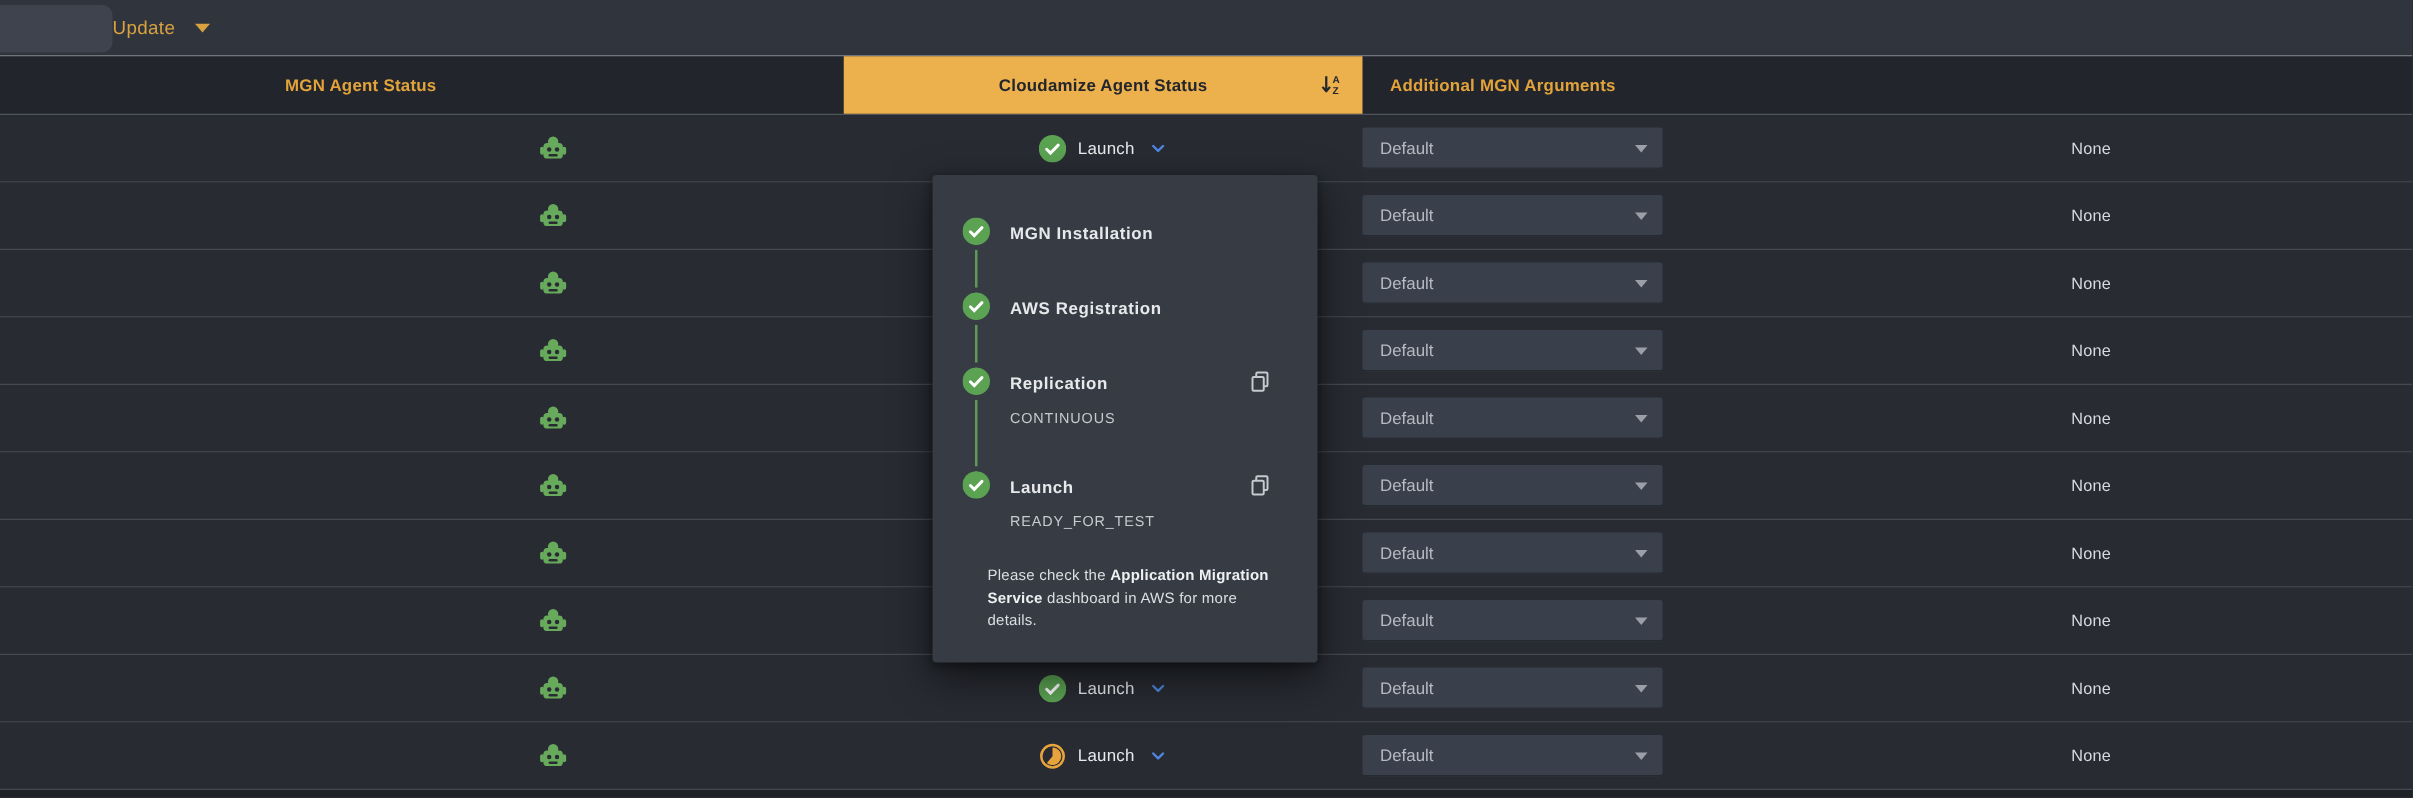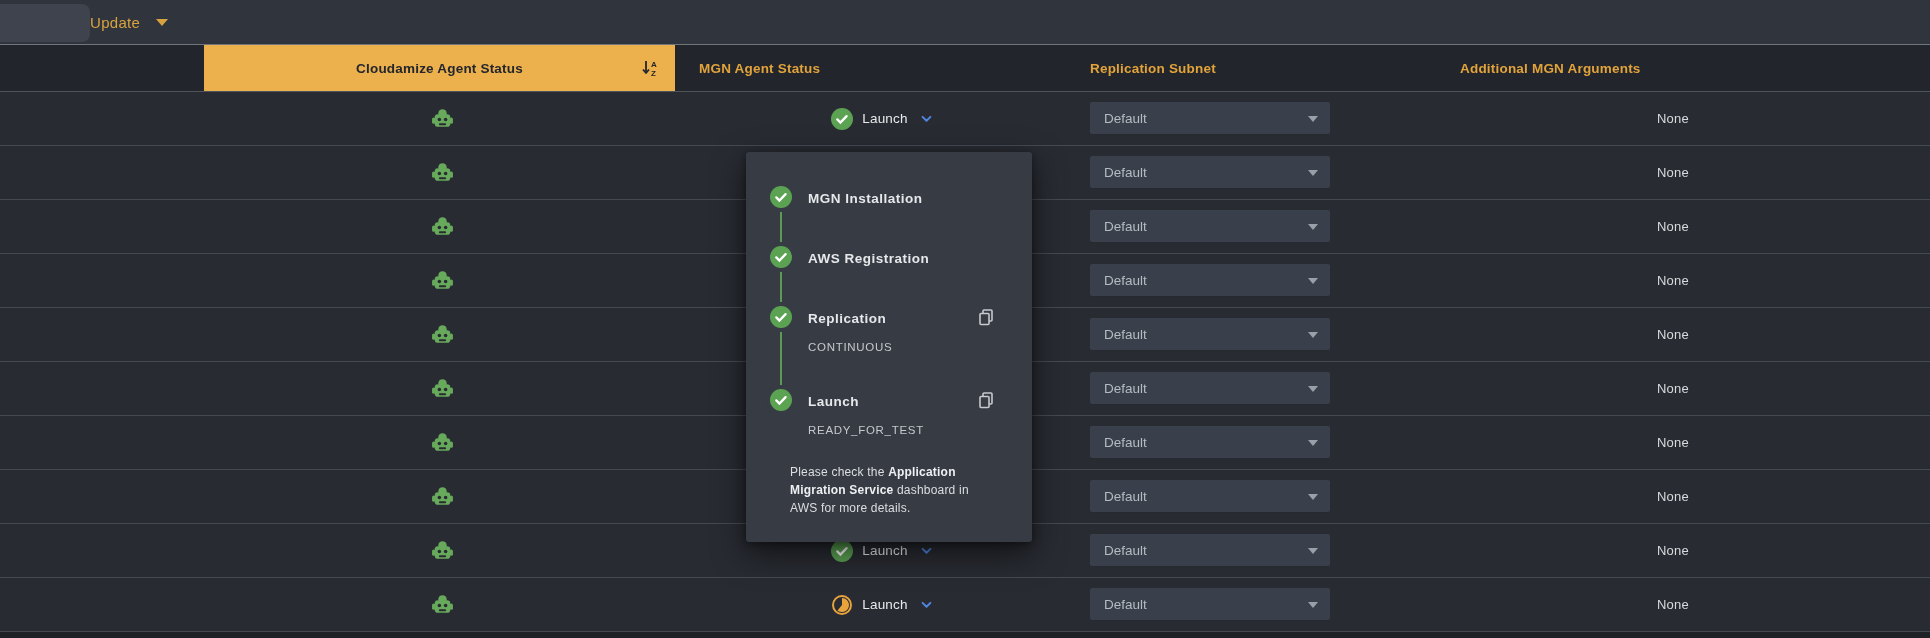--- a/index.html
+++ b/index.html
@@ -33,21 +33,21 @@
   .chev { margin-left:2px; display:inline-flex; }
   .select { width:240px; height:33px; background:#3a404b; border-radius:2px;
             display:flex; align-items:center; justify-content:space-between; padding:0 12px 0 14px;
             color:#b6bac1; font-size:13.5px; box-shadow:inset 0 -1px 0 rgba(0,0,0,.35); cursor:pointer; }
   .select-caret { width:0; height:0; border-left:5px solid transparent; border-right:5px solid transparent;
                   border-top:6px solid #9ba0a8; }
   .cell-args { padding-left:219px; color:#d8dadd; font-size:13px; letter-spacing:.2px; }
   .bottom-strip { height:6px; background:#1e2126; }
 
   
-  .popup { position:absolute; left:746px; top:152px; width:286px; height:390px; background:#363b44;
+  .popup { position:absolute; left:746px; top:140px; width:308px; height:390px; background:#363b44;
            border-radius:3px; z-index:5; padding-top:34px;
            box-shadow:0 12px 32px rgba(0,0,0,.55), 0 2px 8px rgba(0,0,0,.4); }
   .timeline { position:relative; }
   .timeline-line { position:absolute; left:34px; top:12px; width:2px; height:206px; background:#5c9a55; }
   .step { position:relative; margin-bottom:36px; }
   .step:last-child { margin-bottom:0; }
   .step-head { position:relative; min-height:24px; padding-left:62px; padding-right:66px;
                display:flex; align-items:center; }
   .step-circle { position:absolute; left:24px; top:0; width:22px; height:22px; border-radius:50%;
                  box-shadow:0 0 0 4px #363b44; }
@@ -65,35 +65,32 @@
   <div class="topbar">
     <div class="tab-stub"></div>
     <div class="update-btn">
       <span>Update</span>
       <span class="caret-down"></span>
     </div>
   </div>
 
   <div class="thead">
     <div class="th"></div>
+    <div class="th th-mgn">
+      <span>MGN Agent Status</span>
+    </div>
     <div class="th th-cloudamize">
       <span>Cloudamize Agent Status</span>
       <svg class="sort-icon" width="22" height="22" viewBox="0 0 22 22">
         <path d="M7 4 V15" stroke="#23262c" stroke-width="1.8" fill="none"></path>
         <path d="M4 12.5 L7 16 L10 12.5" stroke="#23262c" stroke-width="1.8" fill="none" stroke-linejoin="round"></path>
         <text x="12" y="9.5" font-size="8" font-weight="bold" fill="#23262c">A</text>
         <text x="12" y="18.5" font-size="8" font-weight="bold" fill="#23262c">Z</text>
       </svg>
     </div>
-    <div class="th th-mgn">
-      <span>MGN Agent Status</span>
-    </div>
-    <div class="th th-subnet">
-      <span>Replication Subnet</span>
-    </div>
     <div class="th th-args">
       <span>Additional MGN Arguments</span>
     </div>
   </div>
 
   <div>
   <div class="row">
     <div class="cell"></div>
     <div class="cell cell-agent">
       <svg width="25" height="25" viewBox="0 0 24 24">

